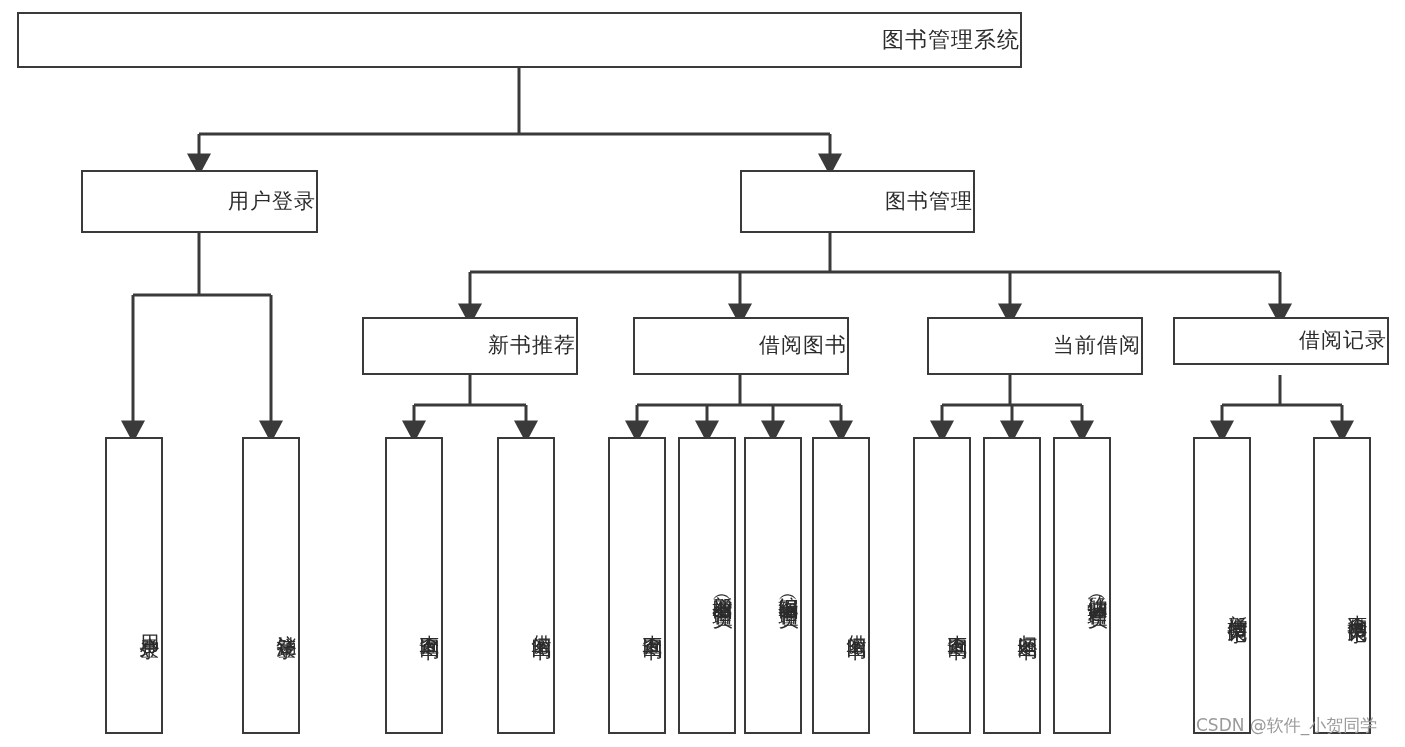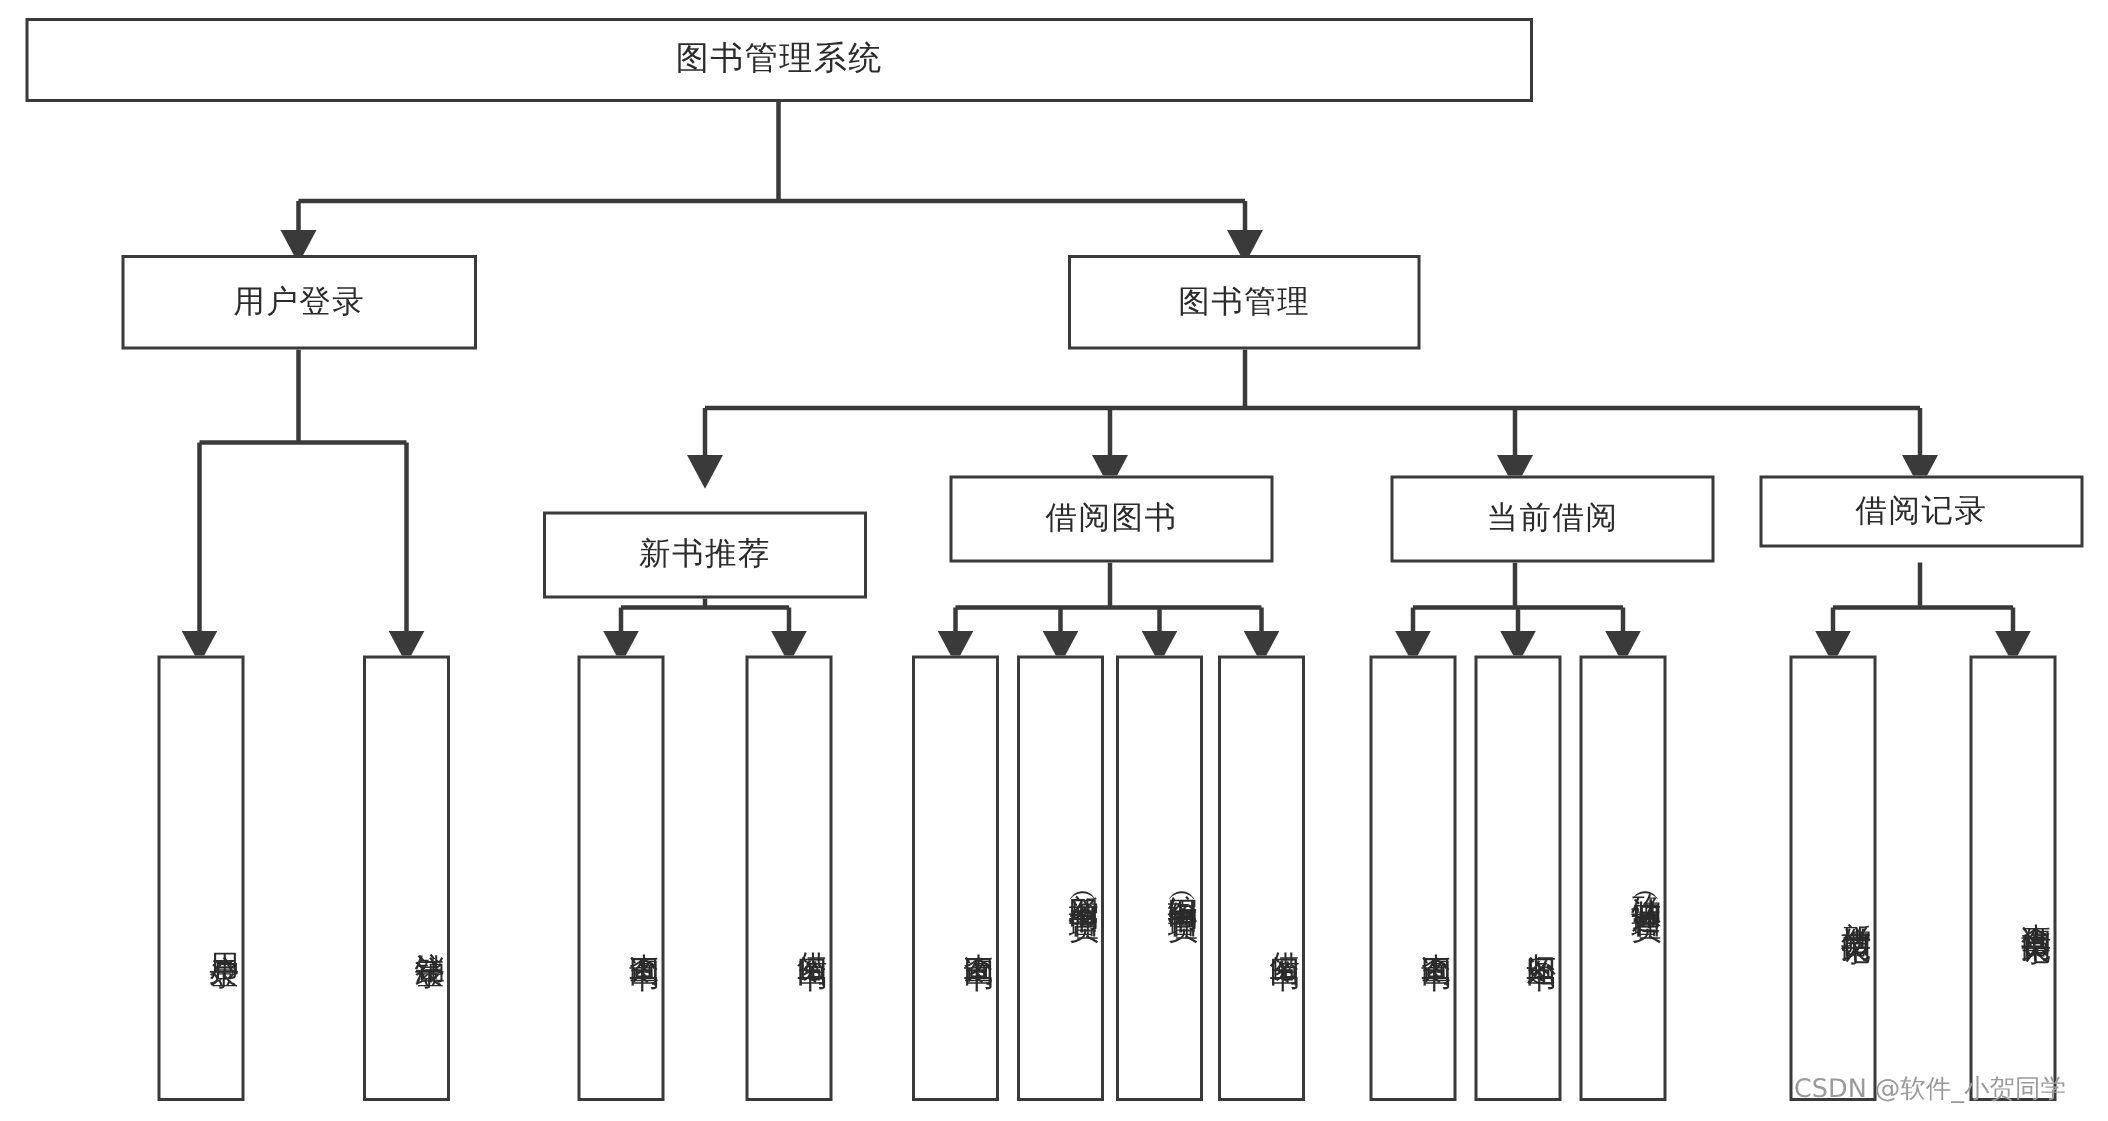--- a/index.html
+++ b/index.html
@@ -25,21 +25,21 @@
     width: 1405px;
     height: 747px;
   }
   .node {
     position: absolute;
     box-sizing: border-box;
     border: 2px solid #3a3a3a;
     background: #ffffff;
     display: flex;
     align-items: center;
-    justify-content: center;
+    justify-content: flex-end;
     color: #2b2b2b;
     z-index: 2;
   }
   .node.horiz {
     font-size: 21px;
     line-height: 1.1;
     letter-spacing: 1px;
   }
   .node.vert {
     writing-mode: vertical-rl;
@@ -124,25 +124,25 @@
     </g>
   </svg>
 
   <div class="node horiz root" style="left:17px; top:12px; width:1005px; height:56px;">
     <span>图书管理系统</span>
   </div>
 
   <div class="node horiz" style="left:81px; top:170px; width:237px; height:63px;">
     <span>用户登录</span>
   </div>
-  <div class="node horiz" style="left:712px; top:170px; width:235px; height:63px;">
+  <div class="node horiz" style="left:740px; top:170px; width:235px; height:63px;">
     <span>图书管理</span>
   </div>
 
-  <div class="node horiz" style="left:362px; top:317px; width:216px; height:58px;margin-top:24px;">
+  <div class="node horiz" style="left:362px; top:317px; width:216px; height:58px;">
     <span>新书推荐</span>
   </div>
   <div class="node horiz" style="left:633px; top:317px; width:216px; height:58px;">
     <span>借阅图书</span>
   </div>
   <div class="node horiz" style="left:927px; top:317px; width:216px; height:58px;">
     <span>当前借阅</span>
   </div>
   <div class="node horiz" style="left:1173px; top:317px; width:216px; height:48px;">
     <span>借阅记录</span>

